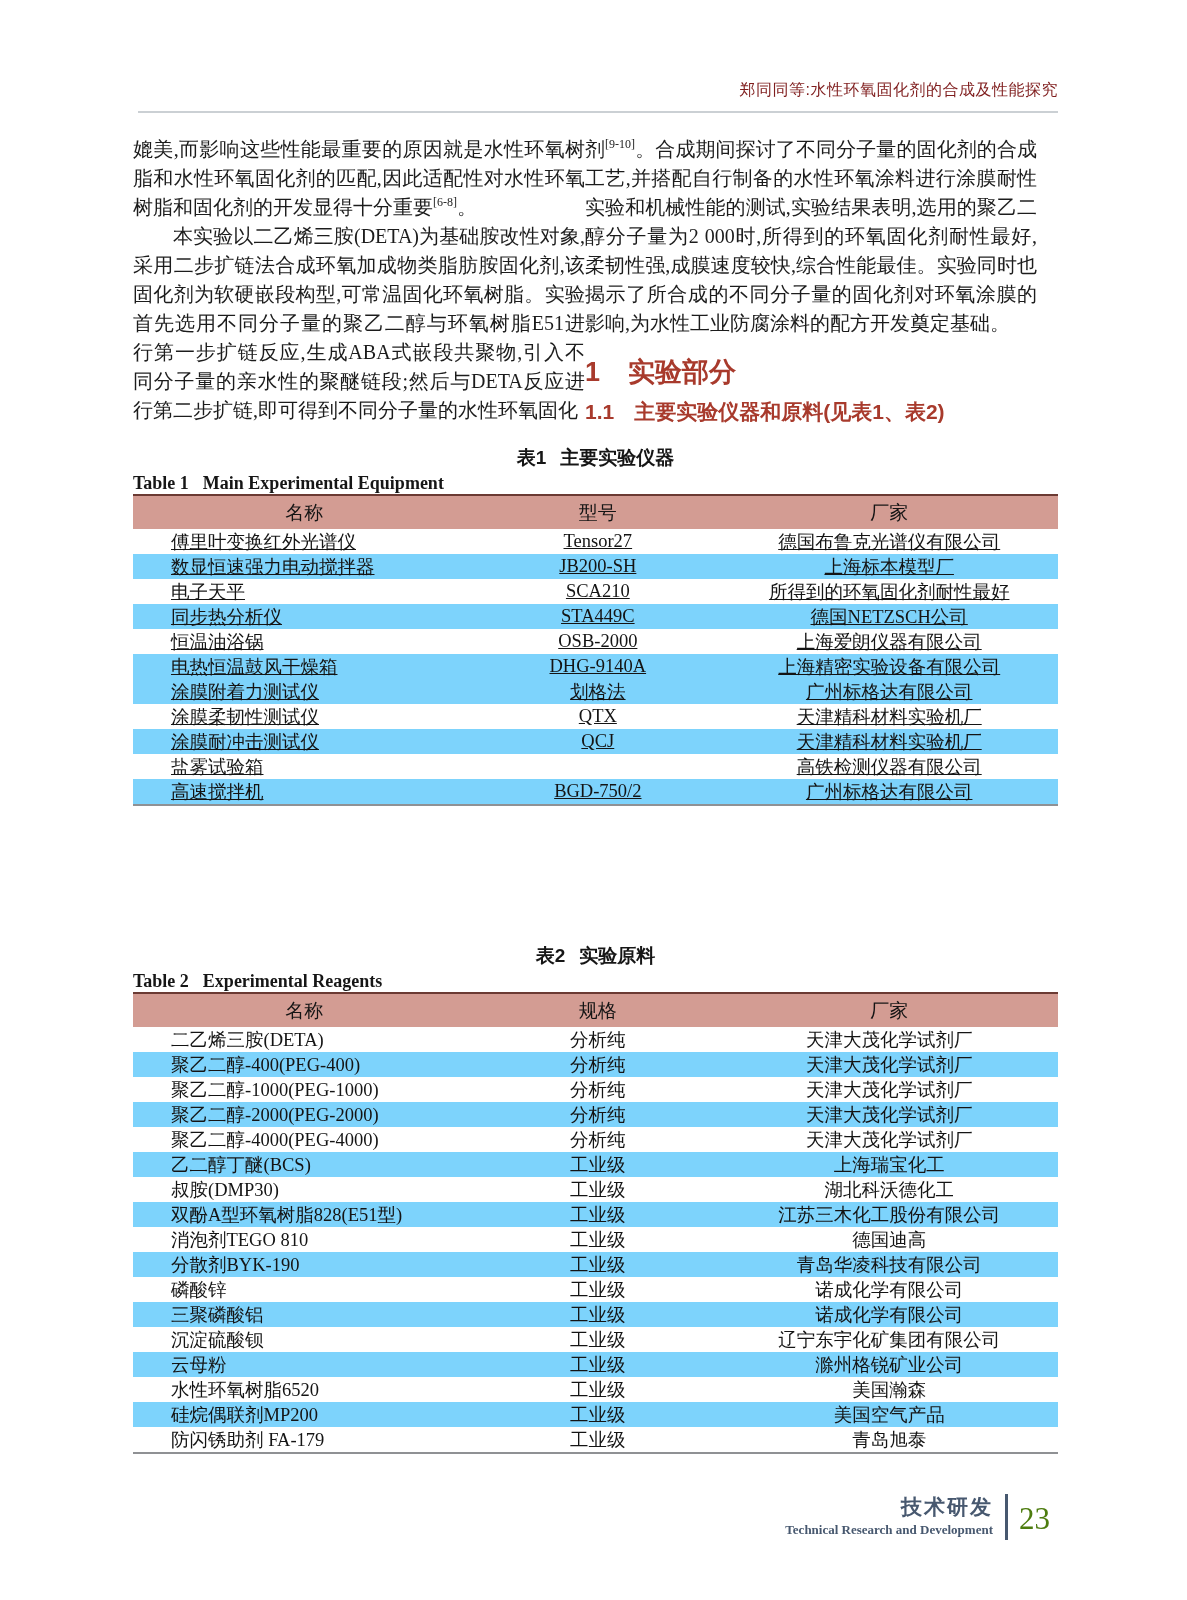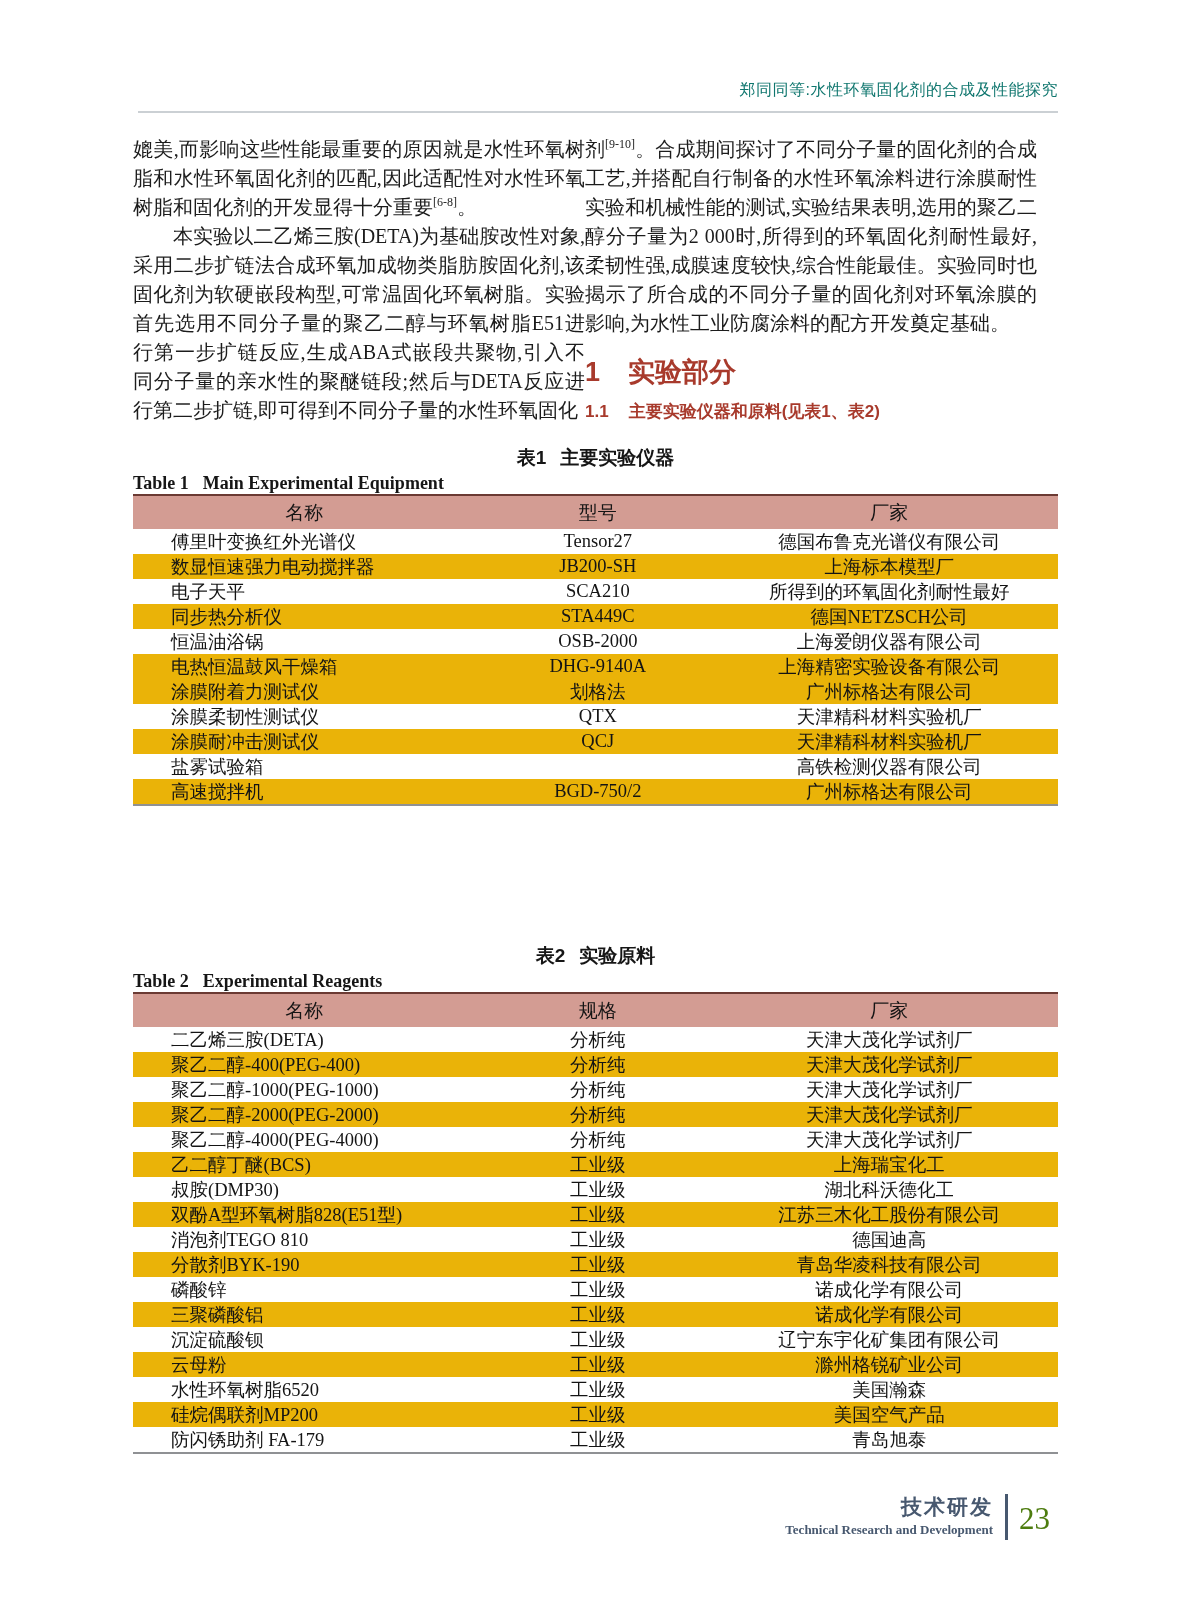--- a/index.html
+++ b/index.html
@@ -8,21 +8,21 @@
     background:#ffffff; overflow:hidden;
     font-family:"Liberation Serif","DejaVu Serif",serif;
     color:#1c1c1c;
   }
 
   
   .running-header {
     position:absolute; top:80px; left:133px; width:925px;
     text-align:right;
     font-family:"Liberation Sans","DejaVu Sans",sans-serif;
-    font-size:16px; color:#0f766e; letter-spacing:0.5px;
+    font-size:16px; color:#7f1d1d; letter-spacing:0.5px;
   }
   .header-rule {
     position:absolute; top:111px; left:138px; width:920px;
     border-top:2px solid #cbd0d4;
   }
 
   
   .columns {
     position:absolute; top:135px; left:133px; width:925px;
     display:flex; 
@@ -34,21 +34,21 @@
 
   .sec-h1 {
     margin:17px 0 0 0;
     font-family:"Liberation Sans","DejaVu Sans",sans-serif;
     font-weight:bold; font-size:27px; color:#a83a2c; line-height:34px;
   }
   .sec-h1 .sec-num { margin-right:28px; }
   .sec-h2 {
     margin:8px 0 0 0;
     font-family:"Liberation Sans","DejaVu Sans",sans-serif;
-    font-weight:bold; font-size:17px; color:#a83a2c; line-height:30px;
+    font-weight:bold; font-size:21px; color:#a83a2c; line-height:30px;
   }
   .sec-h2 .sec-num { margin-right:20px; }
 
   
   .table-block { position:absolute; left:133px; width:925px; }
   .t1 { top:446px; }
   .t2 { top:944px; }
   .tcap-cn {
     text-align:center;
     font-family:"Liberation Sans","DejaVu Sans",sans-serif;
@@ -66,23 +66,23 @@
     border-bottom:2px solid #8f9194;
   }
   .data-table th {
     background:#d39c93; font-weight:normal; font-size:19px;
     height:33px; text-align:center; padding:0; color:#141414;
   }
   .data-table td {
     font-size:18.5px; text-align:center; padding:0; color:#141414;
     vertical-align:middle;
   }
-  .t1 .data-table td { height:22px; }
+  .t1 .data-table td { height:22px;text-decoration:underline; }
   .t2 .data-table td { height:25px; }
-  .data-table tr.alt { background:#eab308; }
+  .data-table tr.alt { background:#7dd3fc; }
   .data-table th.c1, .data-table td.c1 { width:37%; }
   .data-table th.c2, .data-table td.c2 { width:26.5%; }
   .data-table th.c3, .data-table td.c3 { width:36.5%; }
   .data-table td.c1 { text-align:left; padding-left:38px; }
 
   
   .footer {
     position:absolute; top:1494px; right:137px;
     display:flex; align-items:flex-start;
   }

